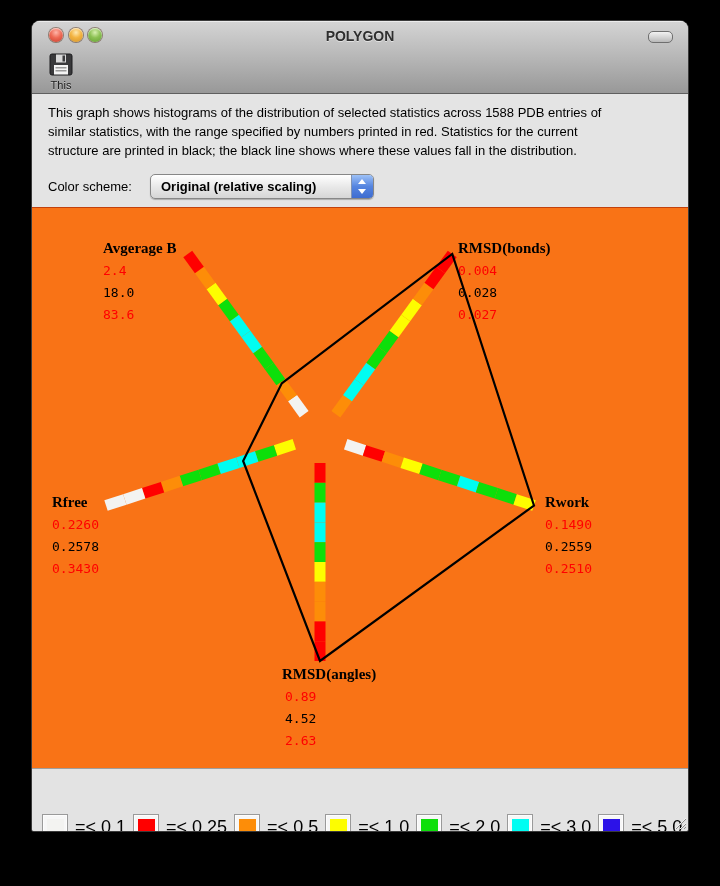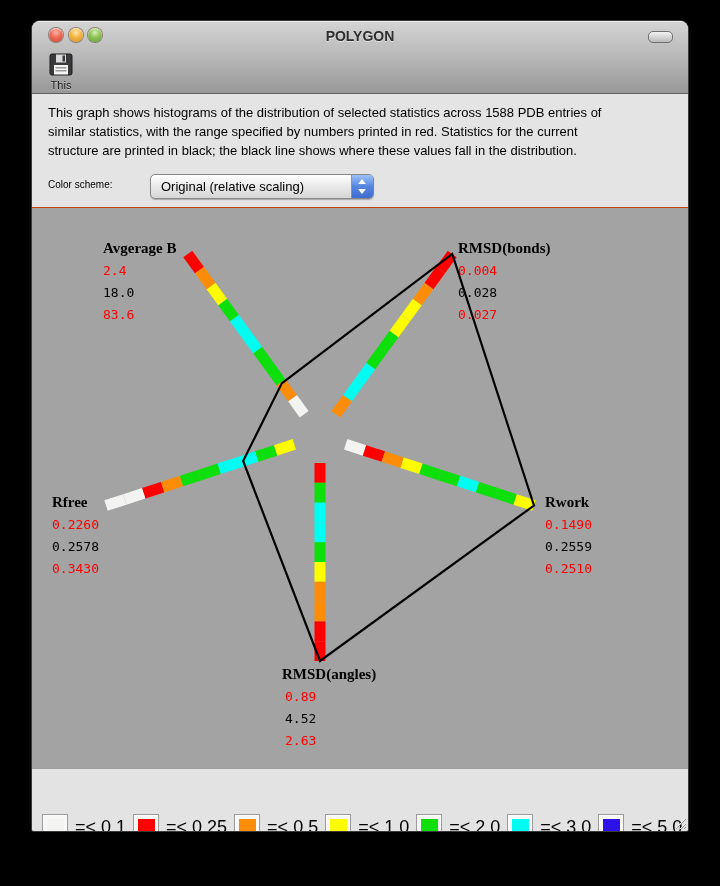--- a/index.html
+++ b/index.html
@@ -25,32 +25,32 @@
         background:linear-gradient(#f2f2f2,#b9b9b9);border:1px solid #6f6f6f;}
   #savebtn{position:absolute;left:10px;top:31px;width:38px;height:39px;text-align:center;cursor:default;}
   #saveicon{display:inline-block;margin-top:0;}
   .savelabel{display:block;font-size:11px;color:#1c1c1c;margin-top:-2px;
              text-shadow:0 1px 0 rgba(255,255,255,.45);}
   
   #intro{position:absolute;left:0;top:73px;width:656px;height:113px;background:#e4e4e4;
          border-bottom:6px solid #c2410c;}
   #intro .text{position:absolute;left:16px;top:9px;width:625px;font-size:13px;color:#000;line-height:19px;}
   #schemerow{position:absolute;left:16px;top:80px;height:24px;width:630px;}
-  #schemelabel{position:absolute;left:0;top:5px;font-size:10px;color:#000;}
+  #schemelabel{position:absolute;left:0;top:5px;font-size:13px;color:#000;}
   #dropdown{position:absolute;left:102px;top:0px;width:222px;height:23px;border:1px solid #878787;
             border-radius:5px;background:linear-gradient(#ffffff,#e9e9e9 50%,#d6d6d6);
-            box-shadow:0 1px 1px rgba(0,0,0,.25);}
+            box-shadow:0 1px 1px rgba(0,0,0,.25);font-weight:bold;}
   #dropdown .seltext{position:absolute;left:10px;top:4px;font-size:13px;color:#000;}
   #dropdown .cap{position:absolute;right:0;top:0;width:21px;height:23px;border-radius:0 4px 4px 0;
                  background:linear-gradient(#9dc1f7,#5585e0 50%,#3e6cd0);border-left:1px solid #7f93b5;}
   .arr{position:absolute;left:6px;width:0;height:0;border-left:4.5px solid transparent;border-right:4.5px solid transparent;}
   .arr.up{top:4px;border-bottom:5px solid #fff;}
   .arr.dn{bottom:4px;border-top:5px solid #fff;}
   
-  #plot{position:absolute;left:0;top:187px;width:656px;height:560px;background:#a3a3a3;}
+  #plot{position:absolute;left:0;top:187px;width:656px;height:560px;background:#f97316;}
   #plot svg{position:absolute;left:0;top:0;}
   text.axis-name{font-family:"Liberation Serif",serif;font-weight:bold;font-size:15px;}
   text.axis-val{font-family:"DejaVu Sans Mono",monospace;font-size:13px;}
   
   #legend{position:absolute;left:0;top:747px;width:656px;height:63px;background:#e3e3e3;
           border-top:1px solid #9e9e9e;}
   #legend .text{position:absolute;left:12px;top:6px;width:630px;font-size:13px;color:#000;line-height:18px;}
   #legendrow{position:absolute;left:10px;top:44px;width:646px;height:28px;display:flex;align-items:center;}
   .swatch{width:24px;height:24px;border:1px solid #9a9a9a;background:#f7f7f7;flex:0 0 auto;
           display:flex;align-items:center;justify-content:center;box-shadow:inset 0 0 0 1px #fdfdfd;}

